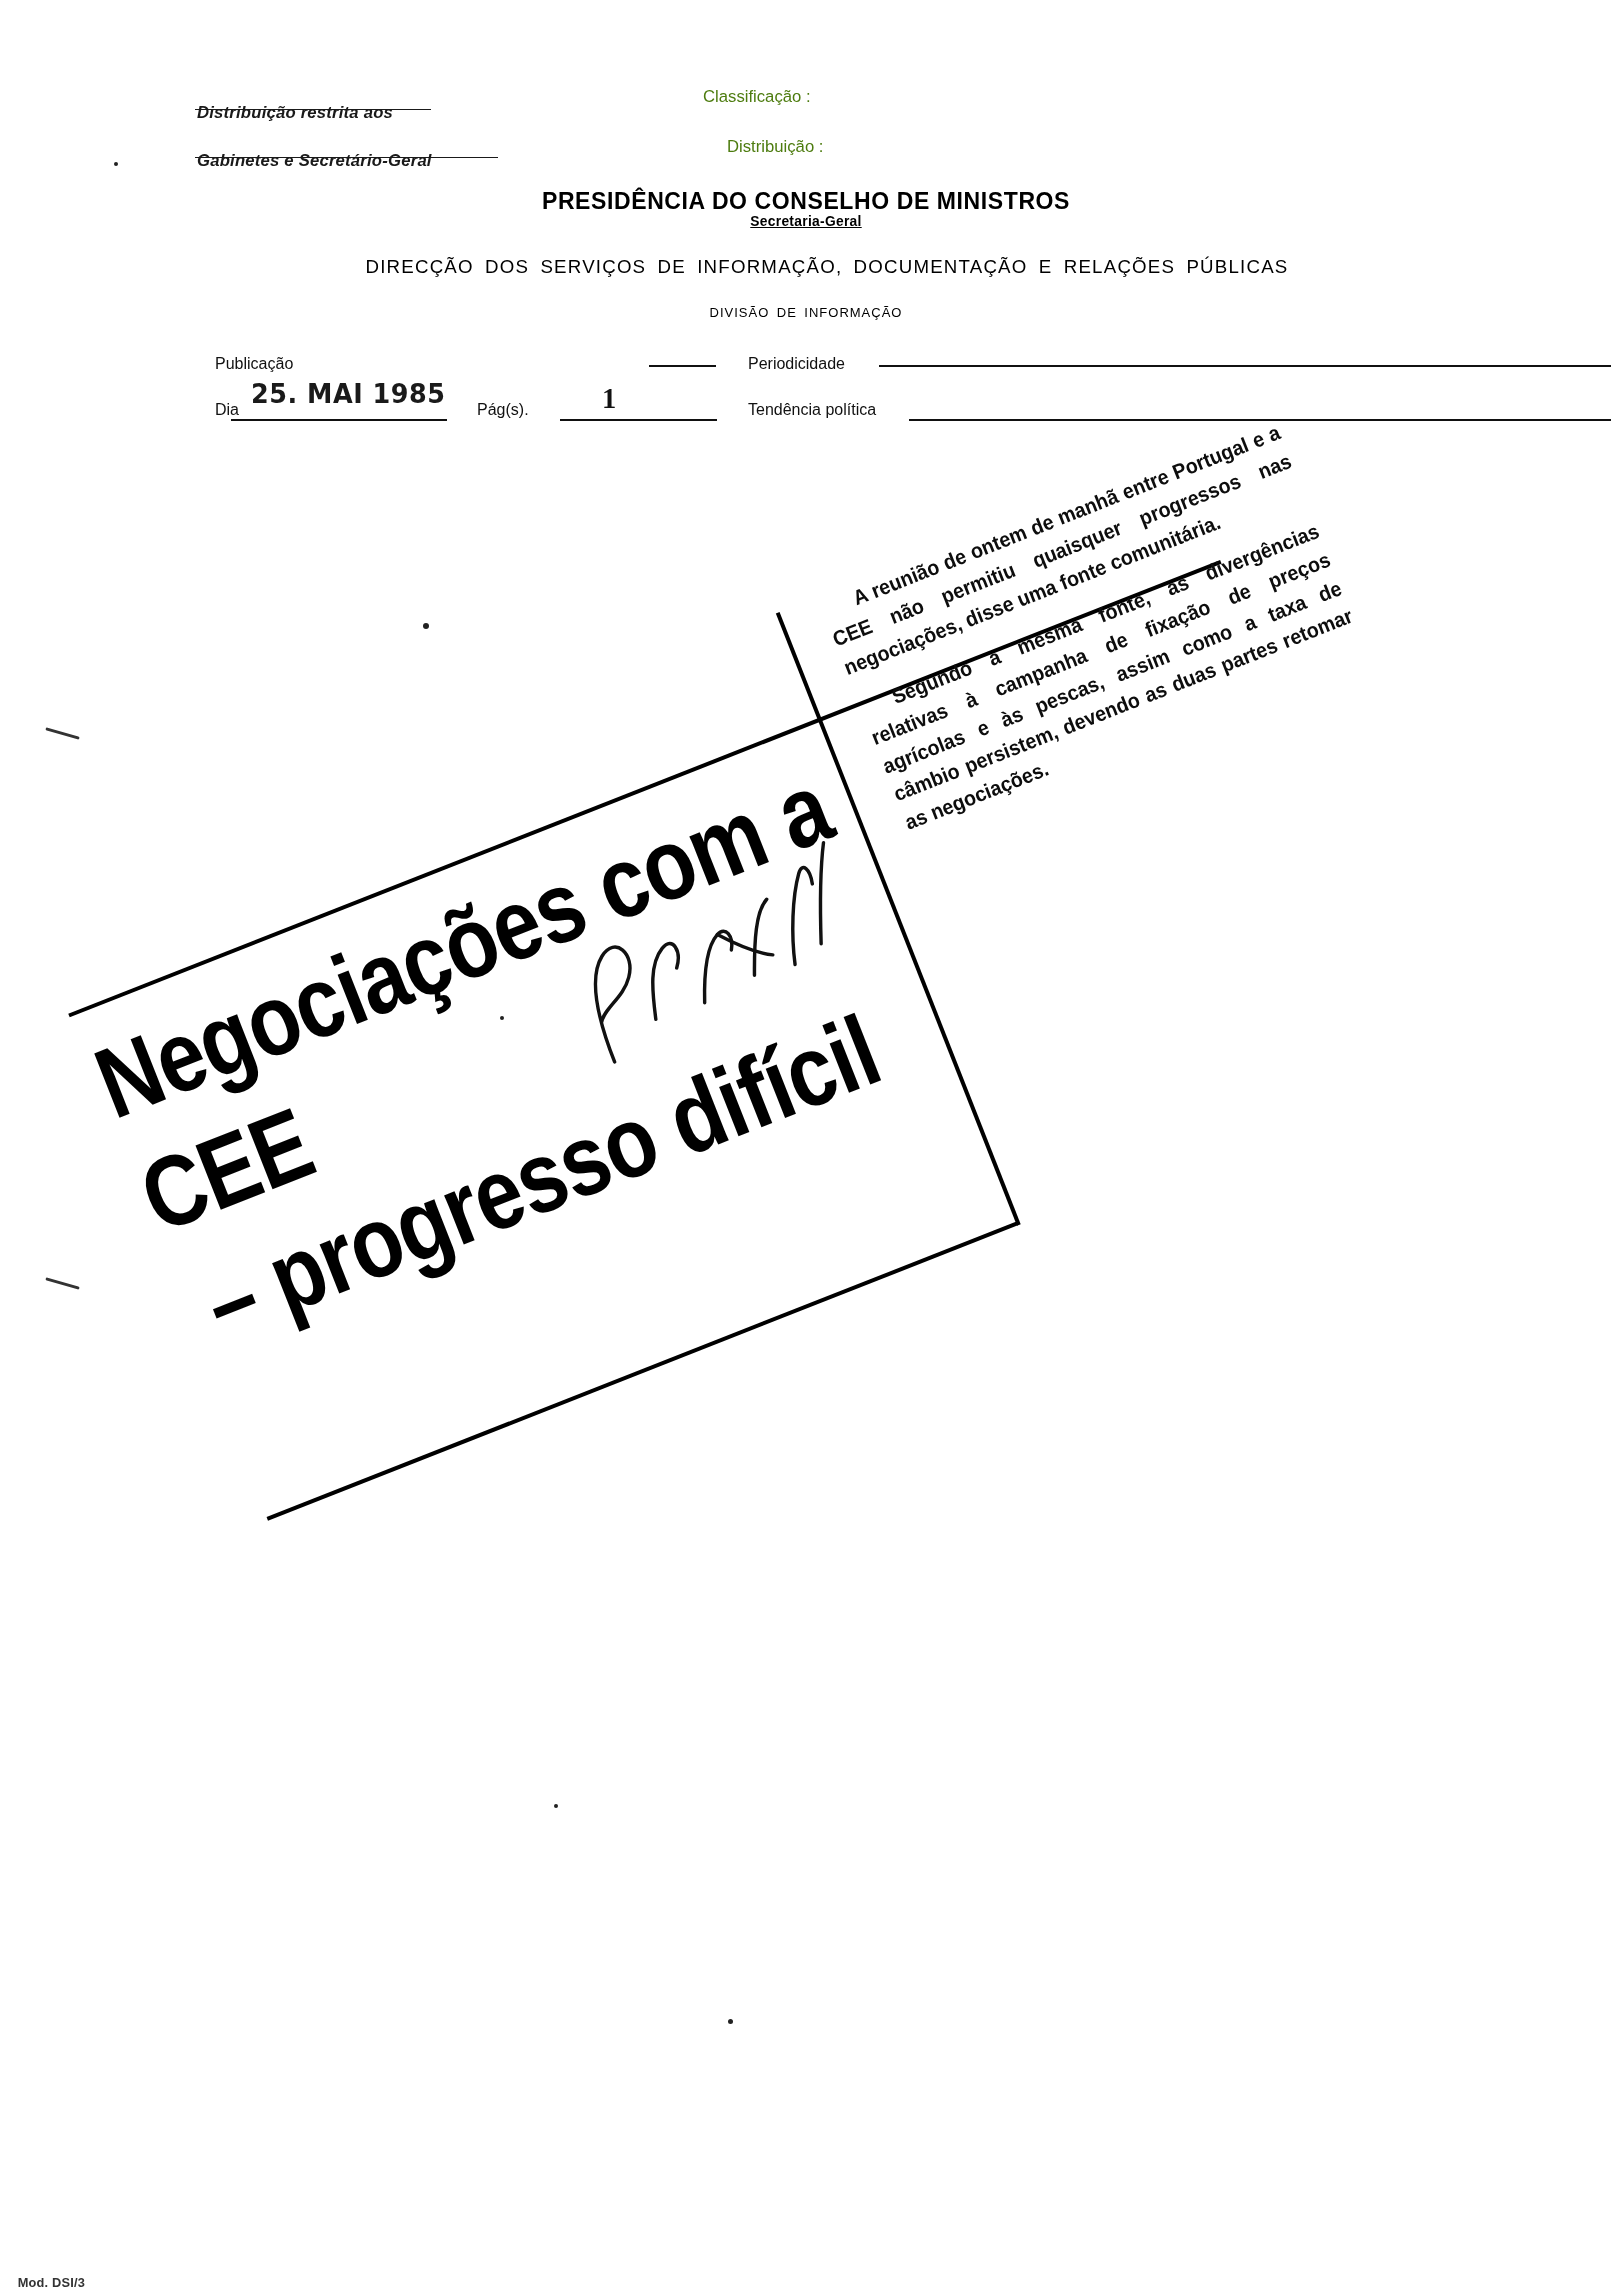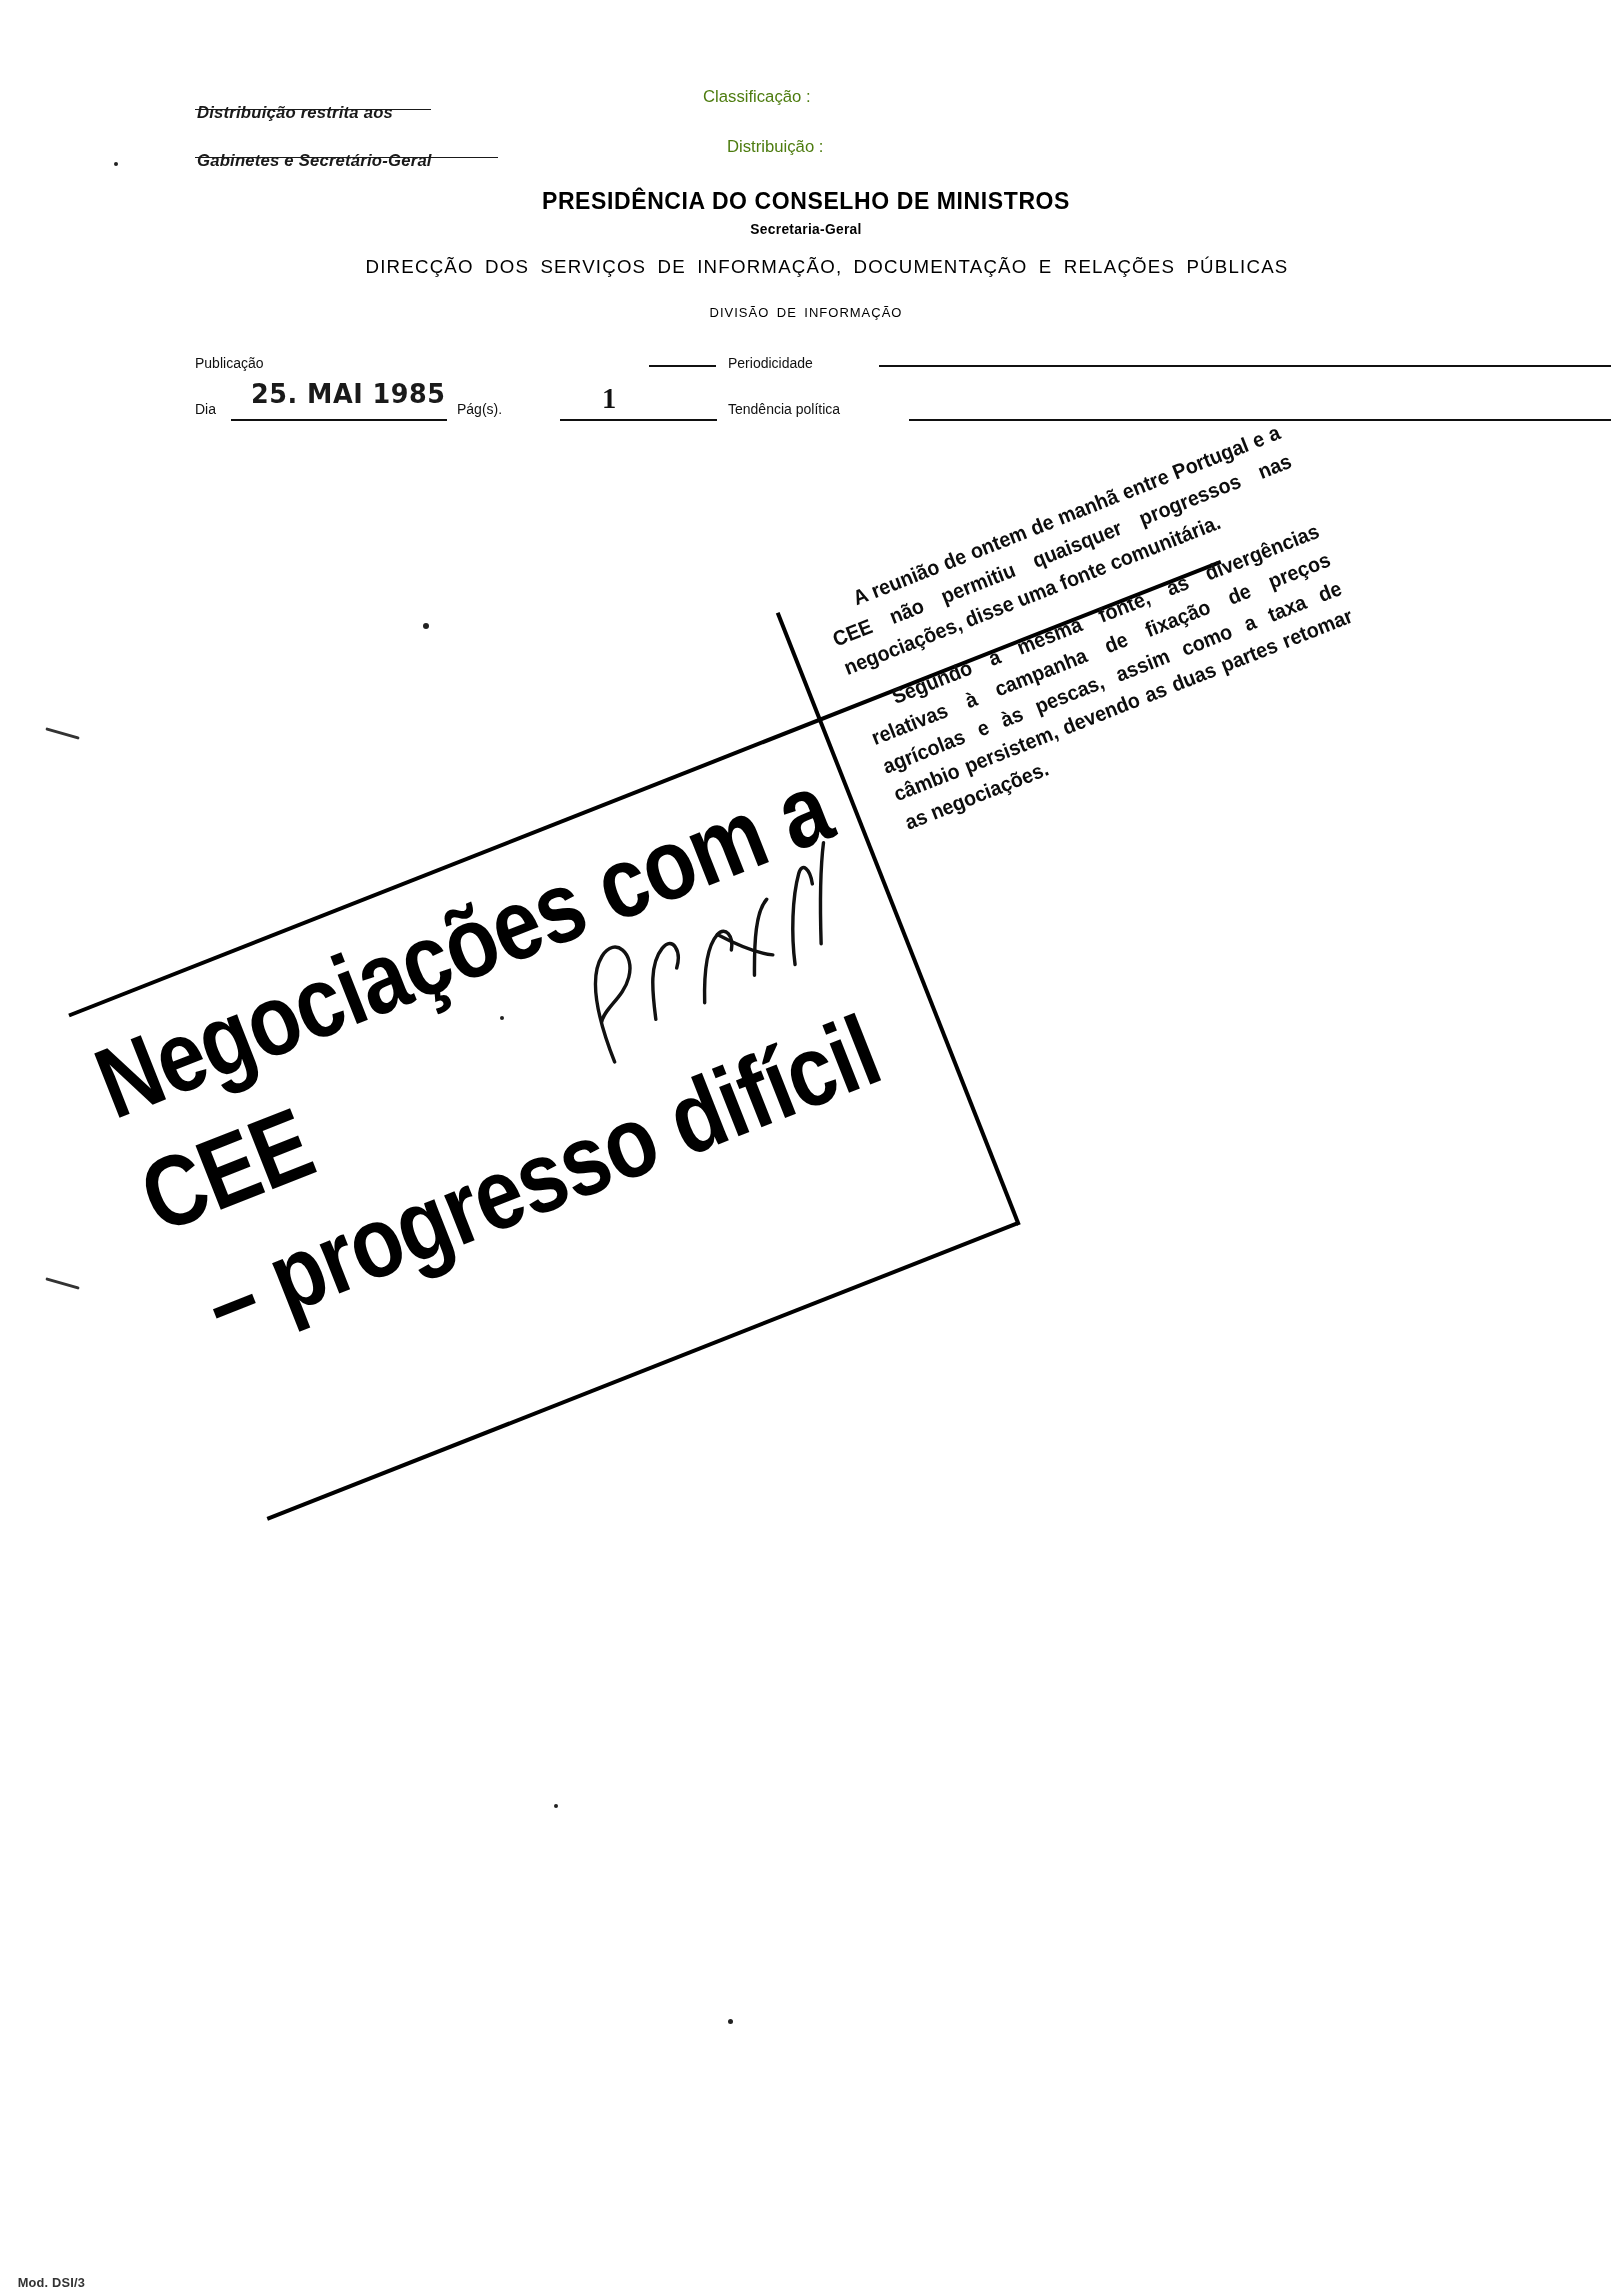--- a/index.html
+++ b/index.html
@@ -77,23 +77,24 @@
     text-align: center;
     font-size: 13px;
     font-weight: normal;
     letter-spacing: 1px;
     color: #000;
     word-spacing: 2.9px;
   }
 
   .field-label {
     position: absolute;
-    font-size: 14px;
+    font-size: 16px;
     color: #111;
     white-space: nowrap;
+    margin-left: 20px;
   }
   .field-rule {
     position: absolute;
     height: 1.5px;
     background: #111;
   }
   .pub-box {
     position: absolute;
     border: 2px solid #000;
     background: #fff;
@@ -242,21 +243,21 @@
   <div class="hdr-left-line" style="left:197px; top:86px;">Distribuição restrita aos</div>
   <div class="hdr-left-underline" style="left:195px; top:109px; width:236px;"></div>
 
   <div class="hdr-left-line" style="left:197px; top:134px;">Gabinetes e Secretário-Geral</div>
   <div class="hdr-left-underline" style="left:195px; top:157px; width:303px;"></div>
 
   <div class="hdr-right-line" style="left:703px; top:87px;">Classificação :</div>
   <div class="hdr-right-line" style="left:718px; top:137px;margin-left:9px;">Distribuição :</div>
 
   <div class="title-main" style="top:188px;">PRESIDÊNCIA DO CONSELHO DE MINISTROS</div>
-  <div class="title-sub" style="top:222px;">Secretaria-Geral</div>
+  <div class="title-sub" style="top:214px;text-decoration:underline;">Secretaria-Geral</div>
   <div class="title-dept" style="top:256px;">DIRECÇÃO DOS SERVIÇOS DE INFORMAÇÃO, DOCUMENTAÇÃO E RELAÇÕES PÚBLICAS</div>
   <div class="title-div" style="top:305px;">DIVISÃO DE INFORMAÇÃO</div>
 
   <div class="field-label" style="left:195px; top:355px;">Publicação</div>
 
   <div class="field-rule" style="left:649px; top:365px; width:67px;"></div>
 
   <div class="field-label" style="left:728px; top:355px;">Periodicidade</div>
   <div class="field-rule" style="left:879px; top:365px; width:819px;"></div>
 

